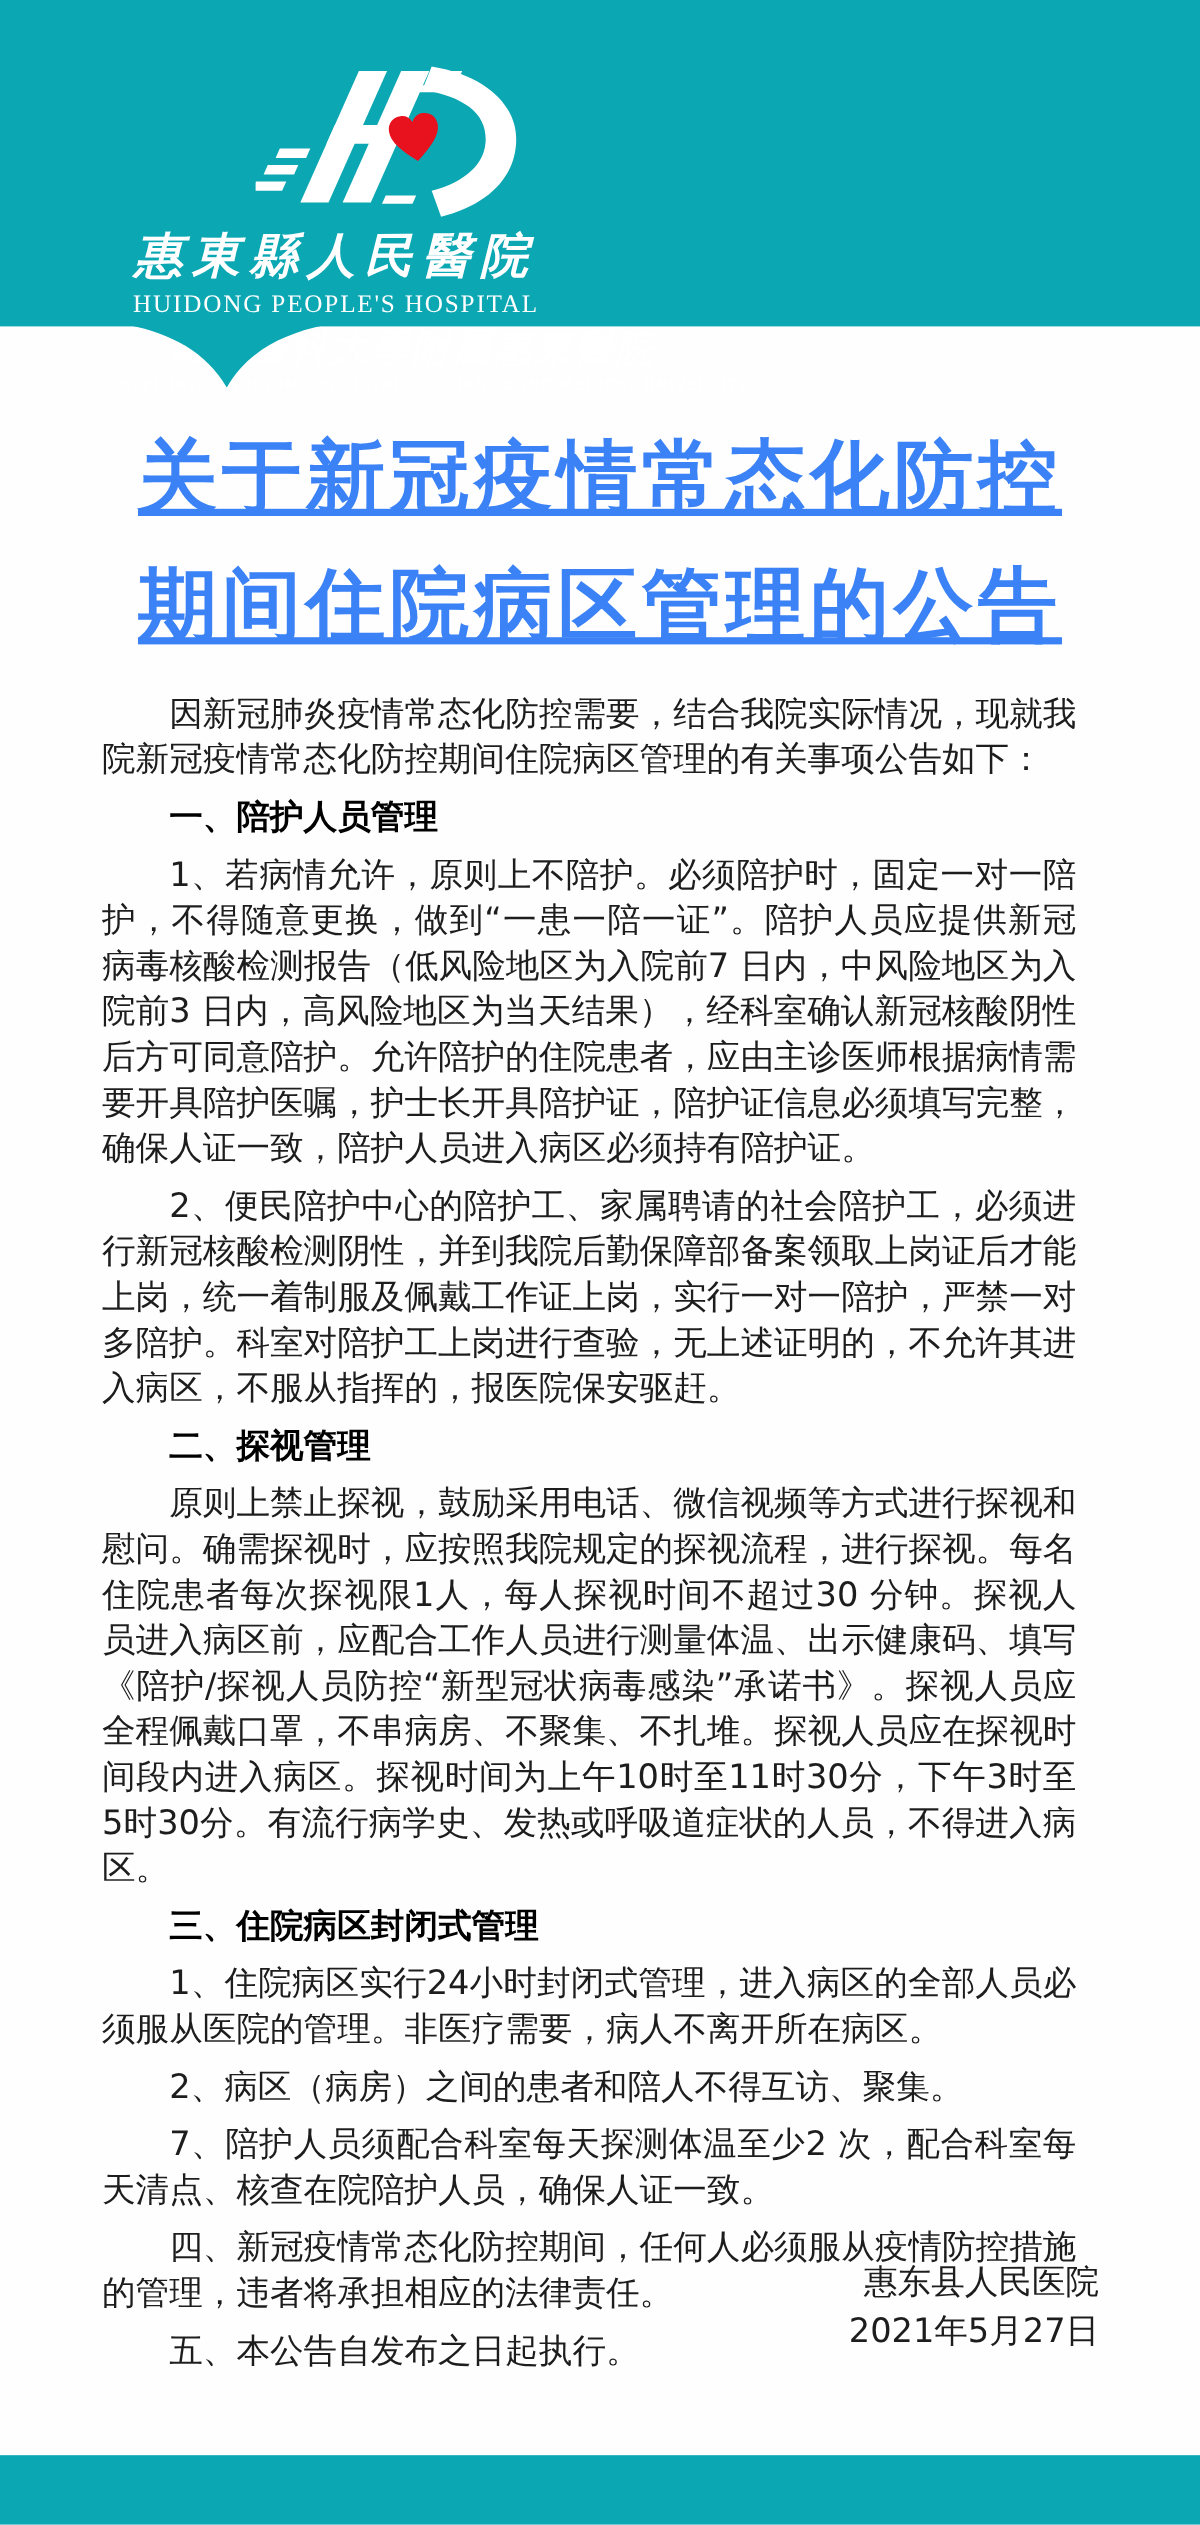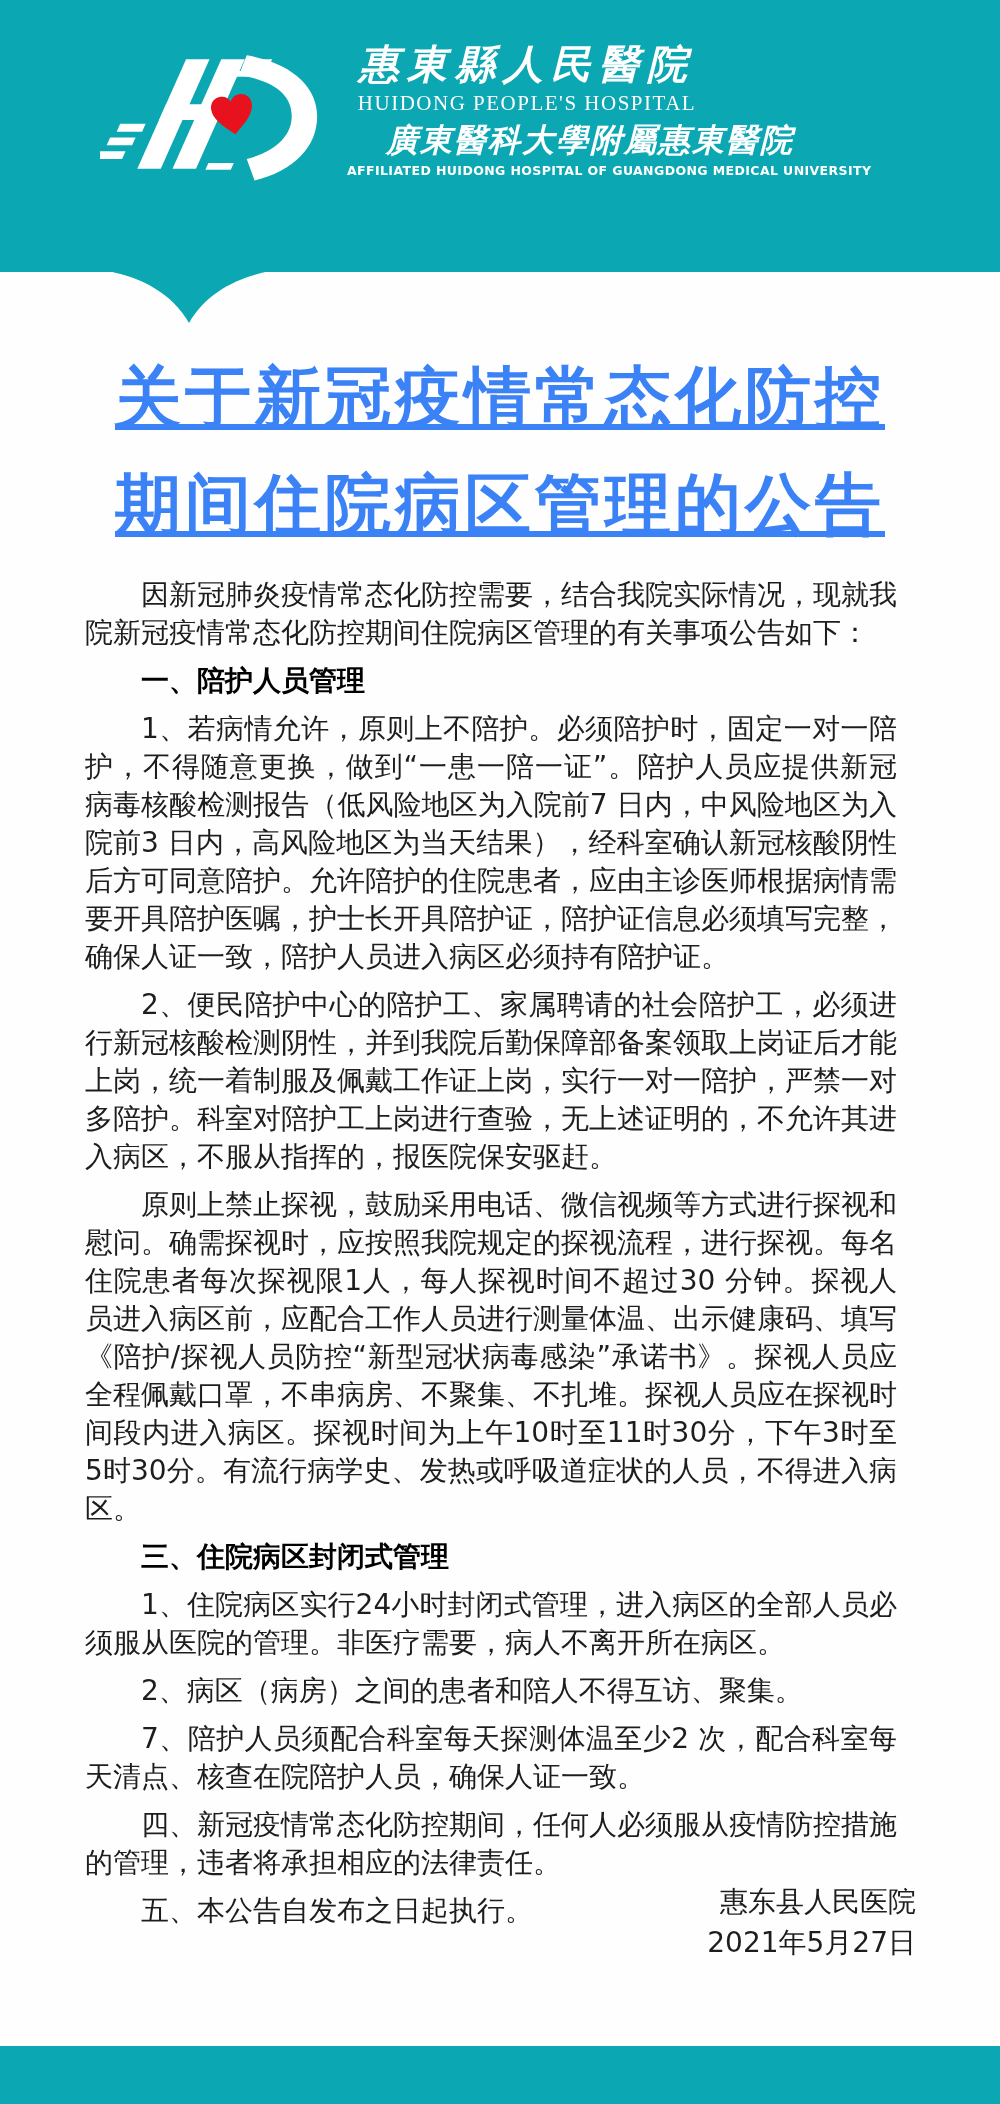--- a/index.html
+++ b/index.html
@@ -16,21 +16,21 @@
     position: absolute; top: 0; left: 0;
     width: 1000px; height: 272px;
     background: #0ba7b3;
   }
   .header-tail {
     position: absolute; top: 271px; left: 108px;
     width: 162px; height: 52px;
   }
   .header-inner {
     position: absolute; top: 40px; left: 100px;
-    display: flex; flex-direction: row; align-items: flex-start;
+    display: flex; flex-direction: column; align-items: flex-end;
   }
   .logo-wrap { width: 225px; height: 150px; margin-right: 22px; }
   .header-text { width: 360px; text-align: center; color: #ffffff; }
   .hosp-zh {
     font-family: "DejaVu Serif", serif;
     font-weight: 700; font-style: italic;
     font-size: 40px; letter-spacing: 8px;
     line-height: 48px; white-space: nowrap;
   }
   .hosp-en {
@@ -138,20 +138,21 @@
   <div class="title-block">
     <div>关于新冠疫情常态化防控</div>
     <div>期间住院病区管理的公告</div>
   </div>
 
   <div class="announcement-body">
       <p class="para">因新冠肺炎疫情常态化防控需要，结合我院实际情况，现就我院新冠疫情常态化防控期间住院病区管理的有关事项公告如下：</p>
       <p class="para heading">一、陪护人员管理</p>
       <p class="para">1、若病情允许，原则上不陪护。必须陪护时，固定一对一陪护，不得随意更换，做到“一患一陪一证”。陪护人员应提供新冠病毒核酸检测报告（低风险地区为入院前7 日内，中风险地区为入院前3 日内，高风险地区为当天结果），经科室确认新冠核酸阴性后方可同意陪护。允许陪护的住院患者，应由主诊医师根据病情需要开具陪护医嘱，护士长开具陪护证，陪护证信息必须填写完整，确保人证一致，陪护人员进入病区必须持有陪护证。</p>
       <p class="para">2、便民陪护中心的陪护工、家属聘请的社会陪护工，必须进行新冠核酸检测阴性，并到我院后勤保障部备案领取上岗证后才能上岗，统一着制服及佩戴工作证上岗，实行一对一陪护，严禁一对多陪护。科室对陪护工上岗进行查验，无上述证明的，不允许其进入病区，不服从指挥的，报医院保安驱赶。</p>
+      <p class="para heading">二、探视管理</p>
       <p class="para">原则上禁止探视，鼓励采用电话、微信视频等方式进行探视和慰问。确需探视时，应按照我院规定的探视流程，进行探视。每名住院患者每次探视限1人，每人探视时间不超过30 分钟。探视人员进入病区前，应配合工作人员进行测量体温、出示健康码、填写《陪护/探视人员防控“新型冠状病毒感染”承诺书》。探视人员应全程佩戴口罩，不串病房、不聚集、不扎堆。探视人员应在探视时间段内进入病区。探视时间为上午10时至11时30分，下午3时至5时30分。有流行病学史、发热或呼吸道症状的人员，不得进入病区。</p>
       <p class="para heading">三、住院病区封闭式管理</p>
       <p class="para">1、住院病区实行24小时封闭式管理，进入病区的全部人员必须服从医院的管理。非医疗需要，病人不离开所在病区。</p>
       <p class="para">2、病区（病房）之间的患者和陪人不得互访、聚集。</p>
       <p class="para">7、陪护人员须配合科室每天探测体温至少2 次，配合科室每天清点、核查在院陪护人员，确保人证一致。</p>
       <p class="para">四、新冠疫情常态化防控期间，任何人必须服从疫情防控措施的管理，违者将承担相应的法律责任。</p>
       <p class="para">五、本公告自发布之日起执行。</p>
     </div>
 
   <div class="signature">

